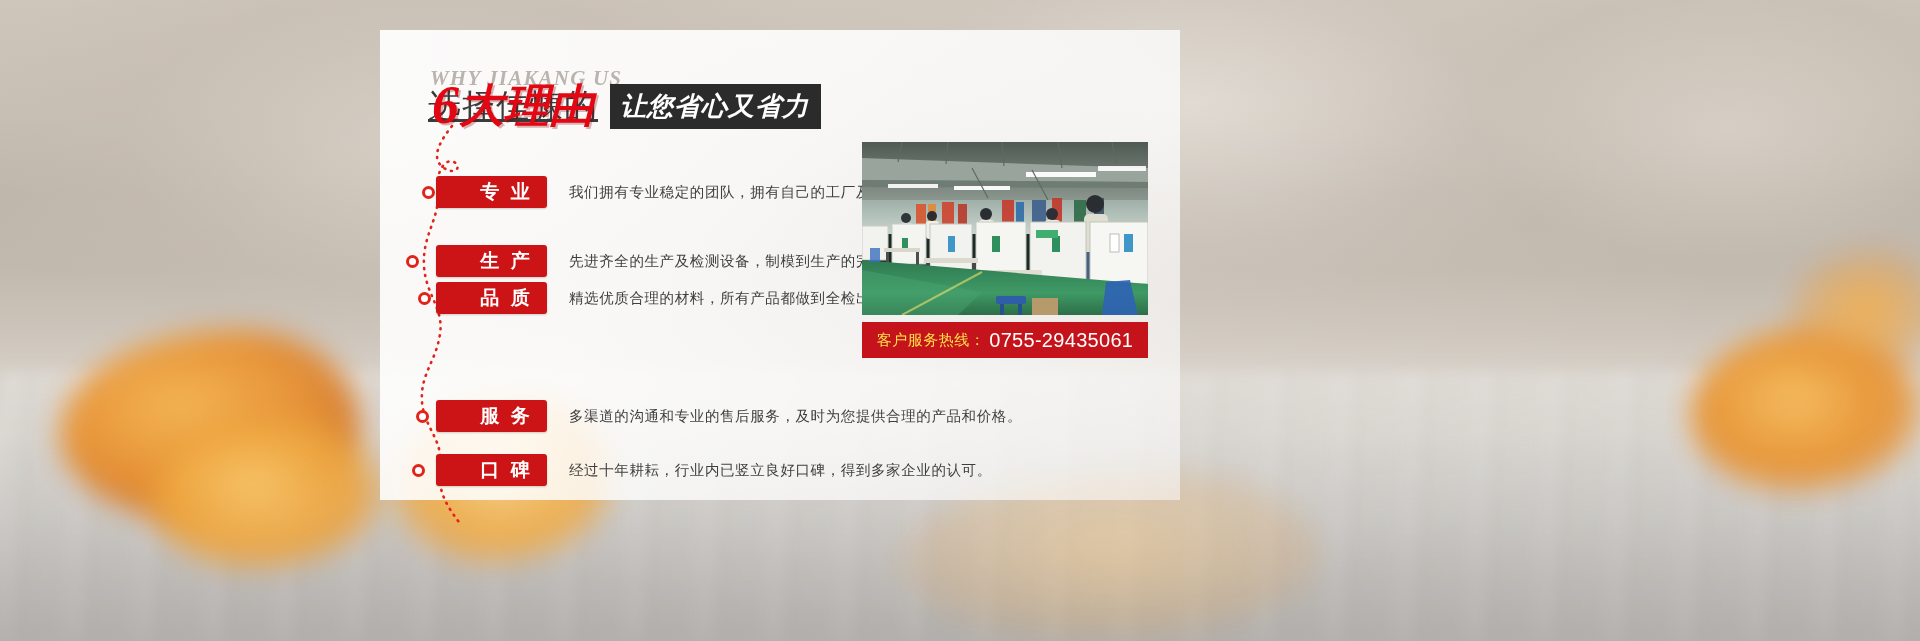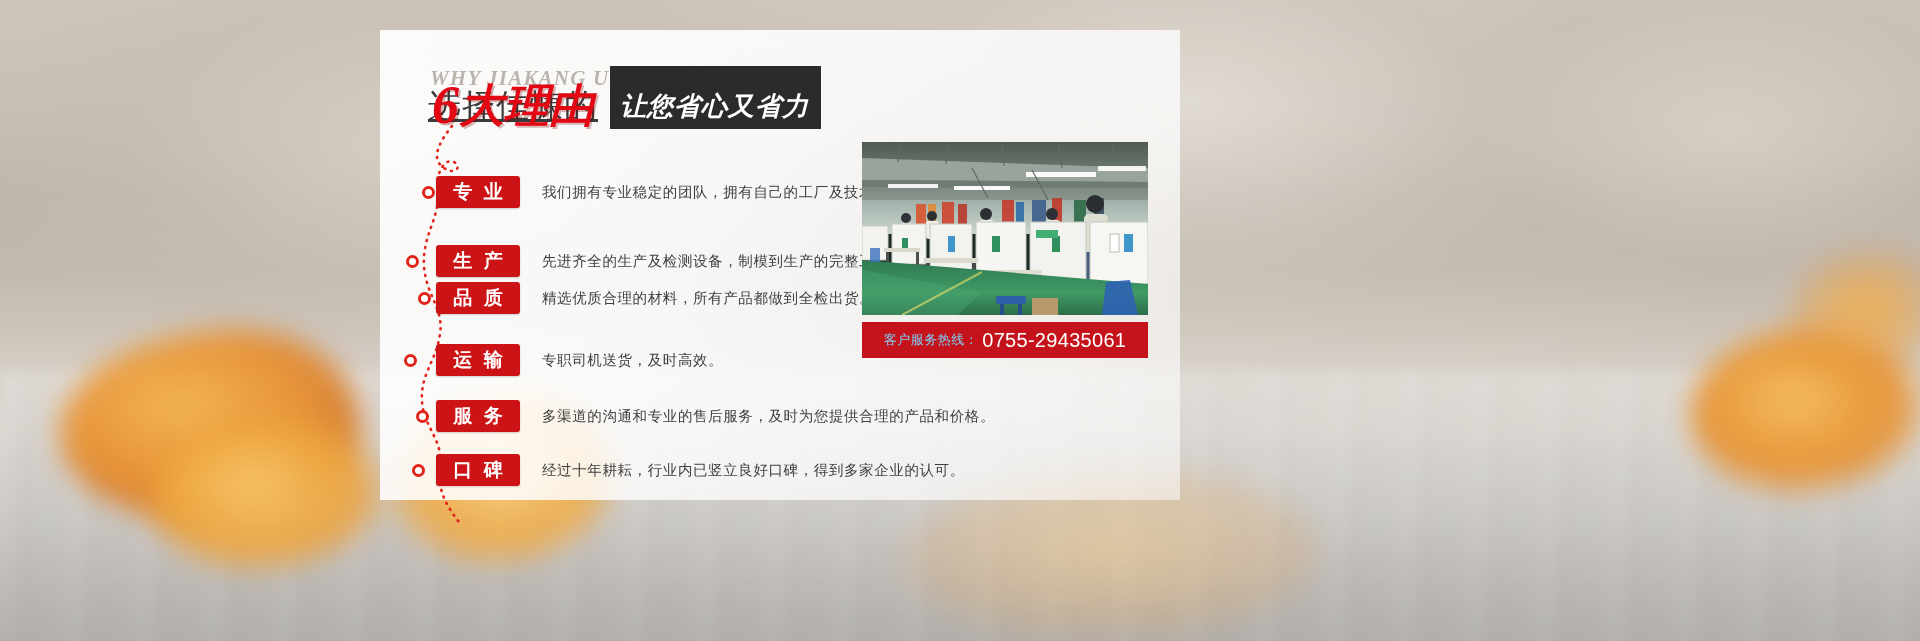--- a/index.html
+++ b/index.html
@@ -137,21 +137,21 @@
   }
   .h-tag {
     position: relative;
     background: #2b2b2b;
     color: #ffffff;
     font-family: "Liberation Sans", "DejaVu Sans", sans-serif;
     font-weight: 700;
     font-style: italic;
     font-size: 26px;
     line-height: 34px;
-    padding: 23px 12px 6px 10px;
+    padding: 5px 12px 6px 10px;
     transform: translateY(-1px);
     letter-spacing: 1px;
     text-align: center;
   }
 
   
   .path-svg {
     position: absolute;
     left: 30px; top: 96px;
     width: 110px; height: 400px;
@@ -175,20 +175,21 @@
     font-size: 19px;
     font-weight: 700;
     letter-spacing: 3px;
     display: flex;
     align-items: center;
     justify-content: center;
     border-radius: 3px;
     box-shadow: 0 1px 2px rgba(0,0,0,0.18);
     text-indent: 3px;
     flex: none;
+    padding-left: 27px;
   }
   .row-text {
     margin-left: 22px;
     font-size: 14.5px;
     color: #3f3f3f;
     letter-spacing: 0.6px;
     white-space: nowrap;
   }
   .node {
     position: absolute;
@@ -212,21 +213,21 @@
   .phone-bar {
     position: absolute;
     left: 482px; top: 292px;
     width: 286px; height: 36px;
     background: #c4131a;
     display: flex;
     align-items: center;
     justify-content: center;
     gap: 4px;
   }
-  .phone-label { color: #7dd3fc; font-size: 13px; letter-spacing: 0.5px; }
+  .phone-label { color: #fde047; font-size: 15px; letter-spacing: 0.5px; }
   .phone-number {
     color: #ffffff;
     font-size: 20px;
     font-weight: 400;
     letter-spacing: 0.3px;
     font-family: "Liberation Sans", "DejaVu Sans", sans-serif;
     text-align: right;
   }
 </style>
 </head>
@@ -277,25 +278,20 @@
           <span class="badge">生 产</span>
           <span class="row-text">先进齐全的生产及检测设备，制模到生产的完整工艺。</span>
         </div>
 
         <div class="row" style="top:252px">
           <span class="node" style="left:-18px; top:10px"></span>
           <span class="badge">品 质</span>
           <span class="row-text">精选优质合理的材料，所有产品都做到全检出货。</span>
         </div>
 
-        <div class="row" style="top:314px">
-          <span class="node" style="left:-32px; top:10px"></span>
-          <span class="badge">运 输</span>
-          <span class="row-text">专职司机送货，及时高效。</span>
-        </div>
 
         <div class="row" style="top:424px">
           <span class="node" style="left:-24px; top:10px"></span>
           <span class="badge">口 碑</span>
           <span class="row-text">经过十年耕耘，行业内已竖立良好口碑，得到多家企业的认可。</span>
         </div>
 
         <div class="row" style="top:370px">
           <span class="node" style="left:-20px; top:10px"></span>
           <span class="badge">服 务</span>

